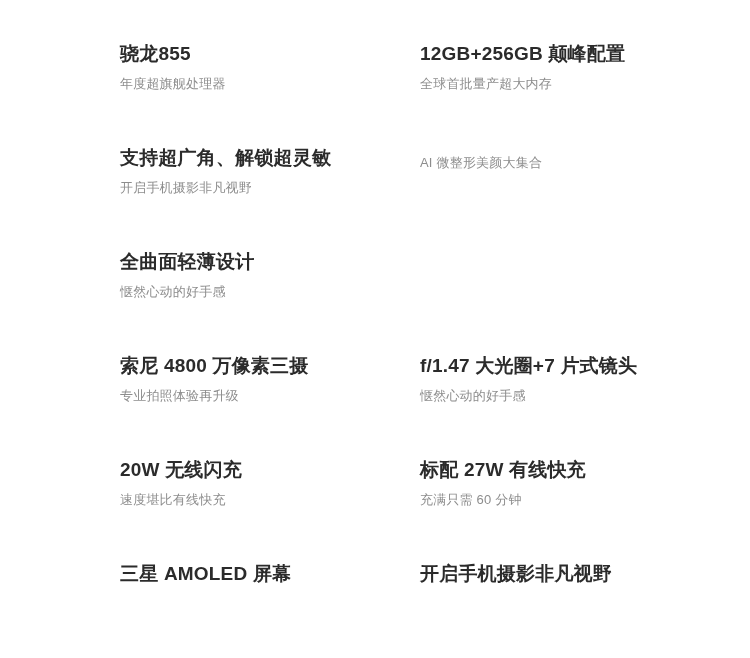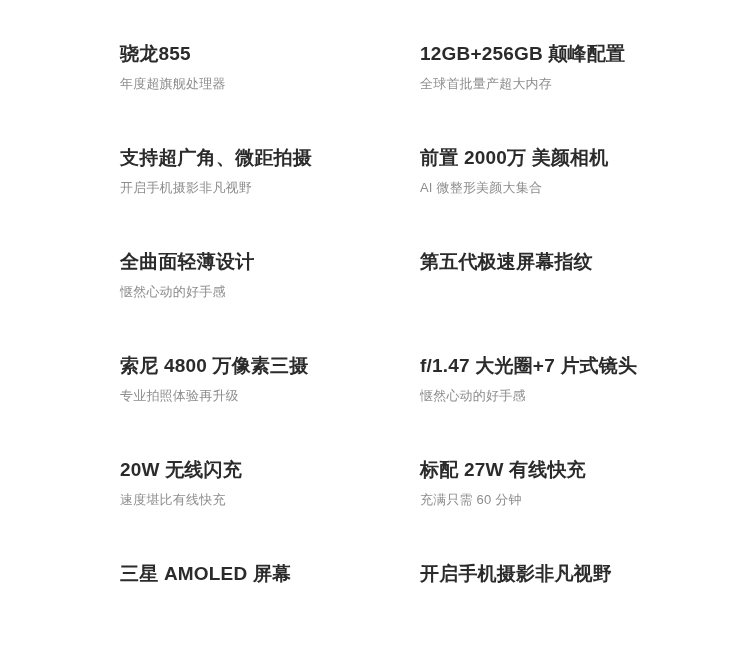--- a/index.html
+++ b/index.html
@@ -62,36 +62,34 @@
       <div class="spec-title">骁龙855</div>
       <div class="spec-sub">年度超旗舰处理器</div>
     </div>
 
     <div class="spec-item">
       <div class="spec-title">12GB+256GB 颠峰配置</div>
       <div class="spec-sub">全球首批量产超大内存</div>
     </div>
 
     <div class="spec-item">
-      <div class="spec-title">支持超广角、微距拍摄</div>
+      <div class="spec-title">支持超广角、解锁超灵敏</div>
       <div class="spec-sub">开启手机摄影非凡视野</div>
     </div>
 
     <div class="spec-item">
-      <div class="spec-title">前置 2000万 美颜相机</div>
       <div class="spec-sub">AI 微整形美颜大集合</div>
     </div>
 
     <div class="spec-item">
       <div class="spec-title">全曲面轻薄设计</div>
       <div class="spec-sub">惬然心动的好手感</div>
     </div>
 
     <div class="spec-item">
-      <div class="spec-title">第五代极速屏幕指纹</div>
     </div>
 
     <div class="spec-item">
       <div class="spec-title">索尼 4800 万像素三摄</div>
       <div class="spec-sub">专业拍照体验再升级</div>
     </div>
 
     <div class="spec-item">
       <div class="spec-title">f/1.47 大光圈+7 片式镜头</div>
       <div class="spec-sub">惬然心动的好手感</div>

